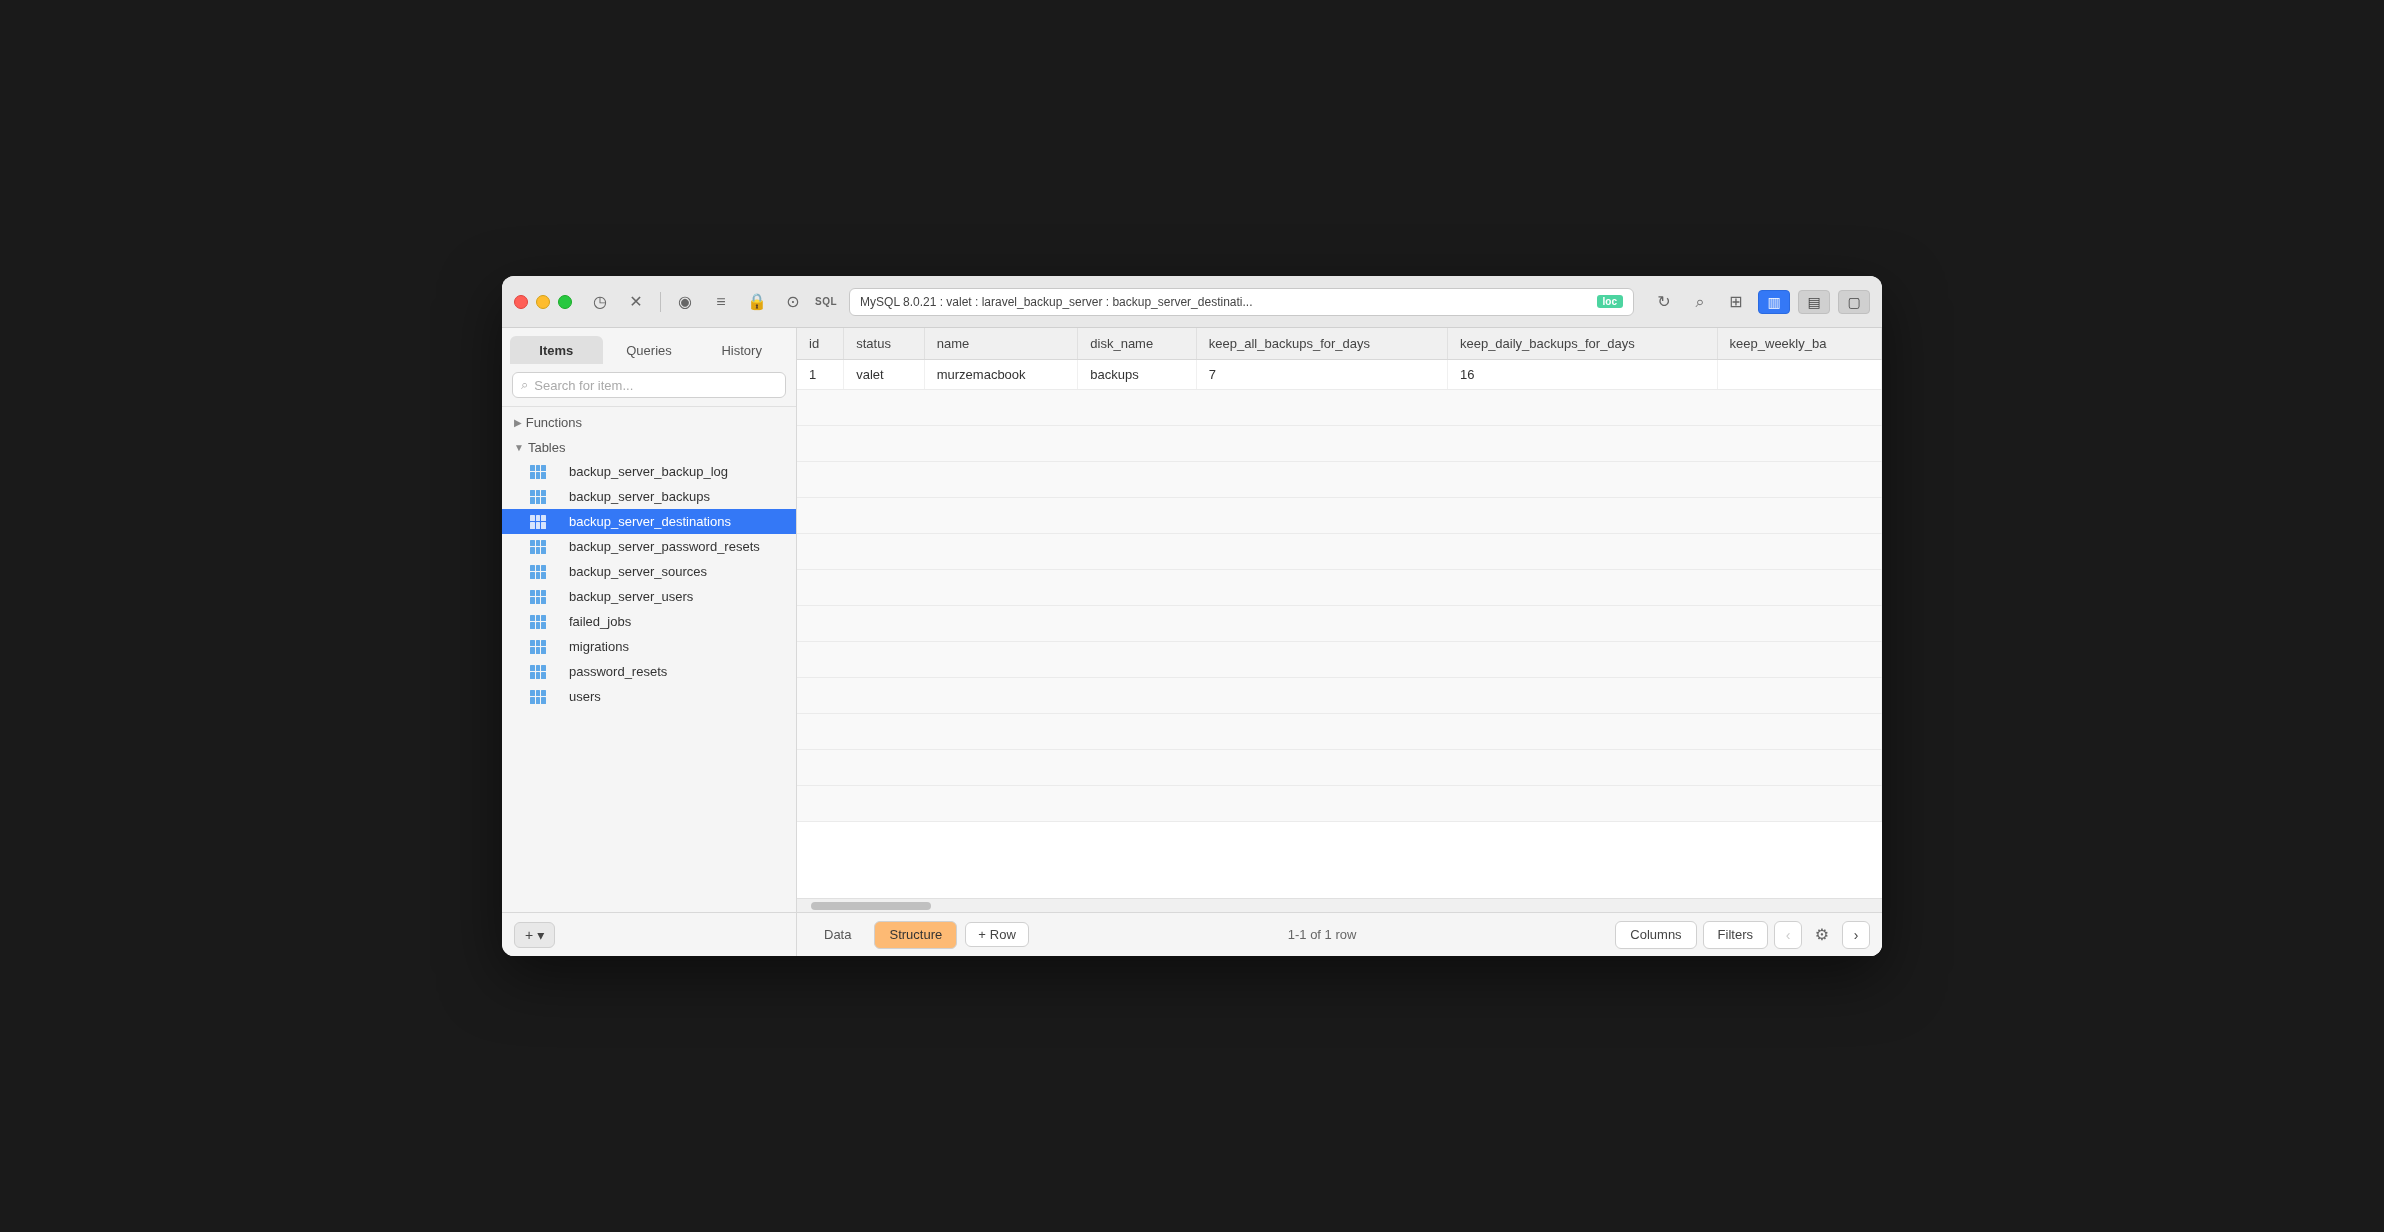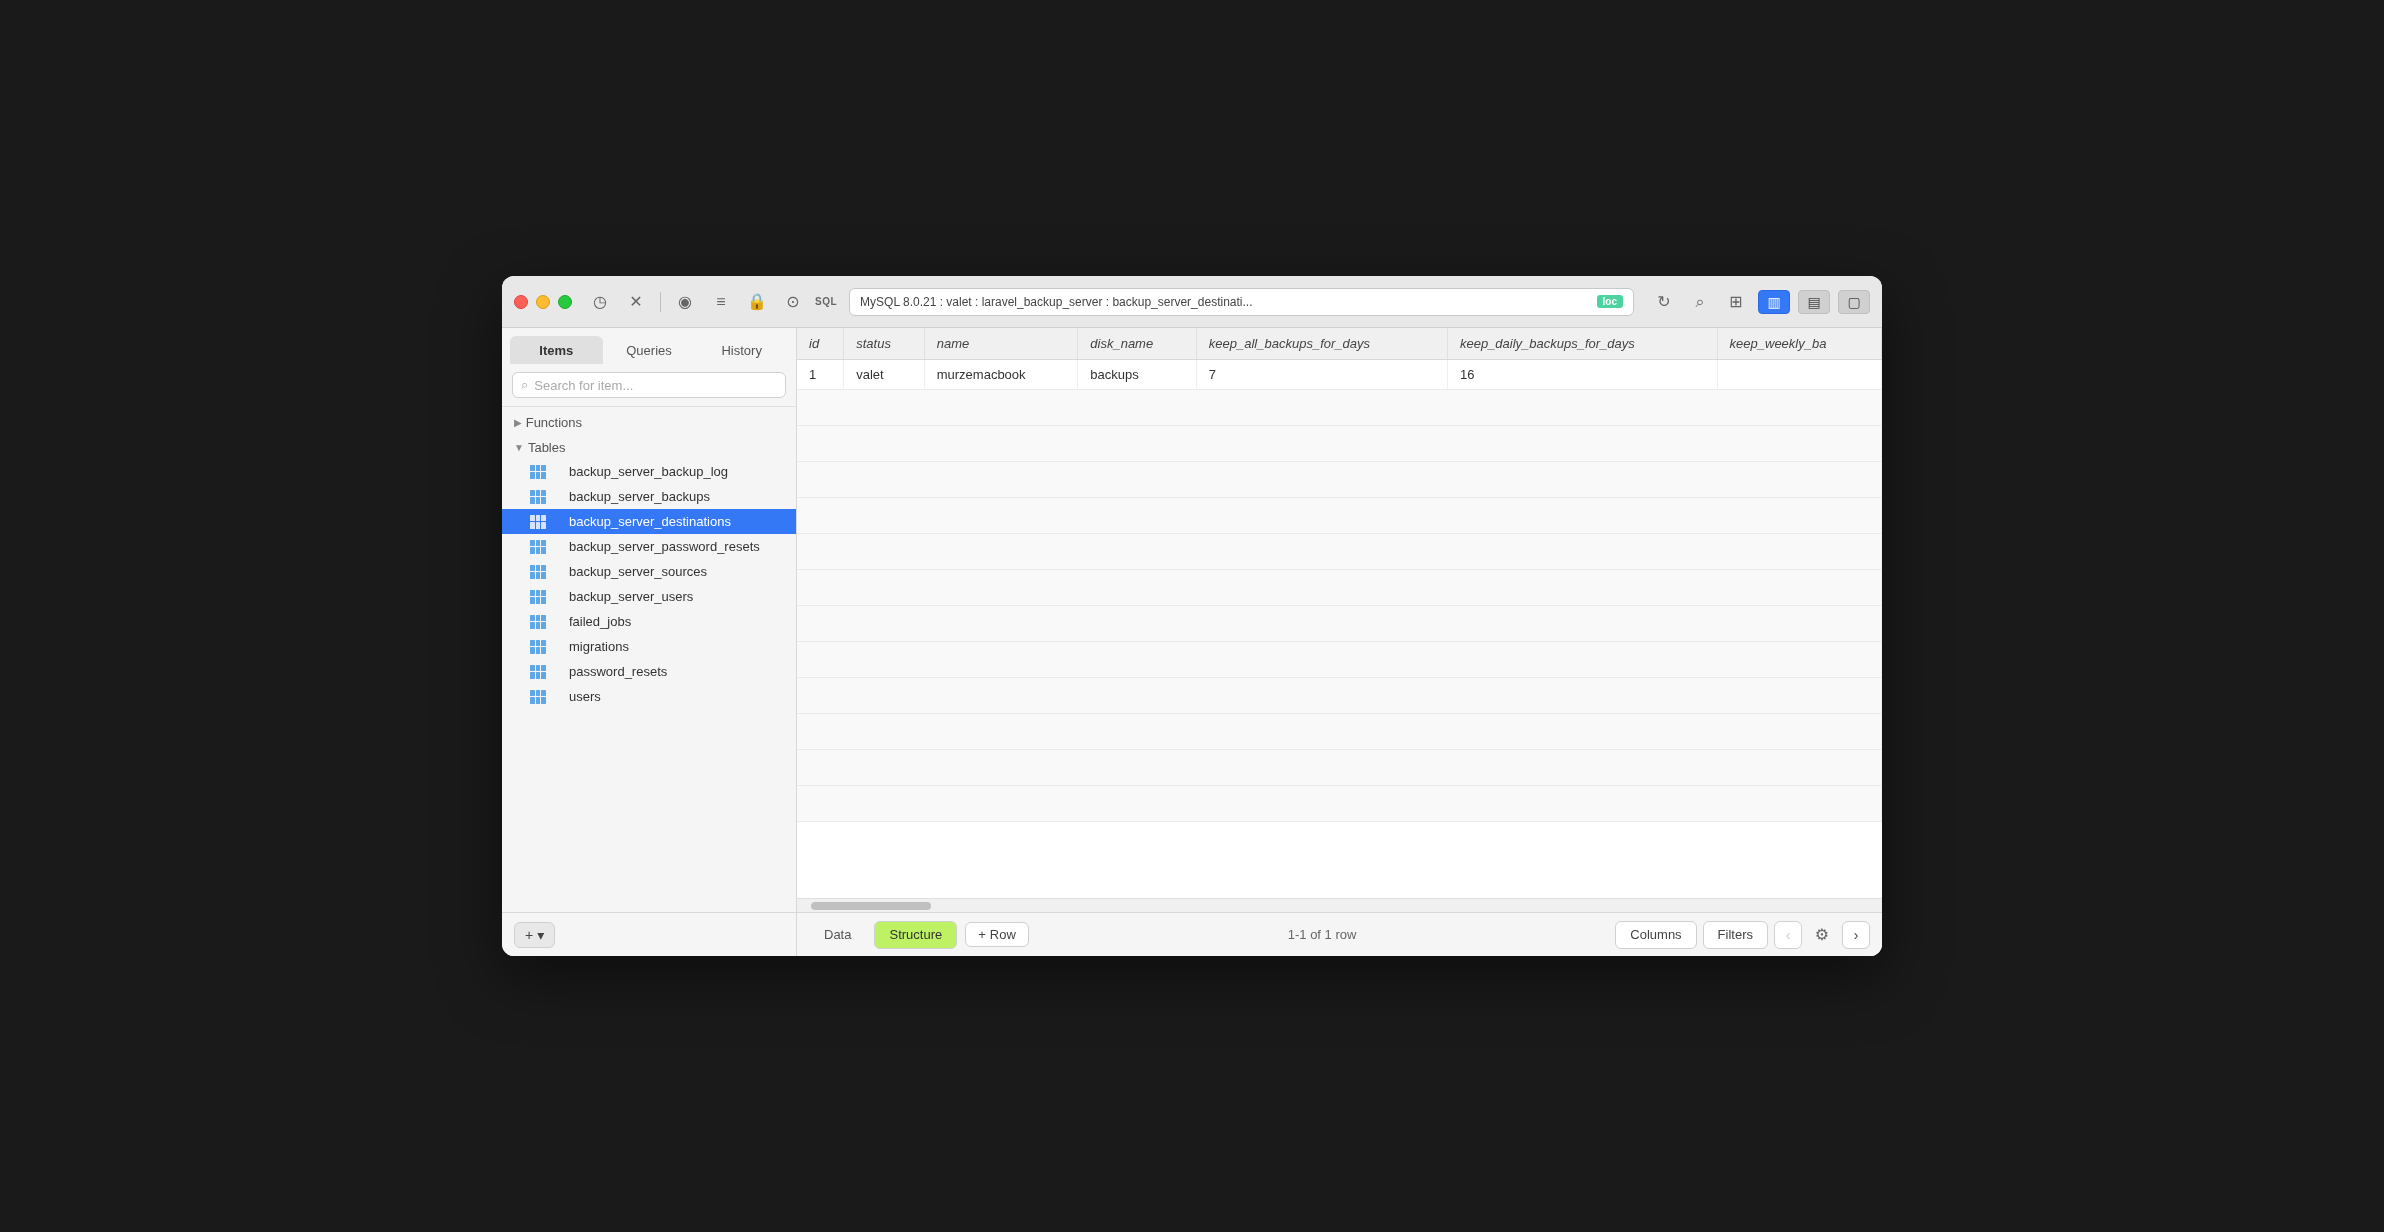--- a/index.html
+++ b/index.html
@@ -275,21 +275,20 @@
       border-bottom: 1px solid #d8d8d8;
       border-right: 1px solid #e0e0e0;
       padding: 8px 12px;
       text-align: left;
       font-weight: 500;
       color: #444;
       white-space: nowrap;
       position: sticky;
       top: 0;
       z-index: 1;
-      font-style: italic;
     }
     .data-table td {
       border-bottom: 1px solid #ebebeb;
       border-right: 1px solid #f0f0f0;
       padding: 7px 12px;
       color: #333;
       white-space: nowrap;
     }
     .data-table tr:nth-child(even) td { background: #f9f9f9; }
     .data-table tr:first-child td { background: #fff; }
@@ -325,21 +324,21 @@
       background: transparent;
       border: 1px solid transparent;
       border-radius: 6px;
       font-size: 13px;
       color: #555;
       cursor: pointer;
       display: flex;
       align-items: center;
     }
     .toolbar-tab.active {
-      background: #bef264;
+      background: #fdba74;
       border-color: #d0d0d0;
       color: #333;
       font-weight: 500;
     }
     .add-row-btn {
       display: flex;
       align-items: center;
       gap: 4px;
       background: #fff;
       border: 1px solid #d0d0d0;

